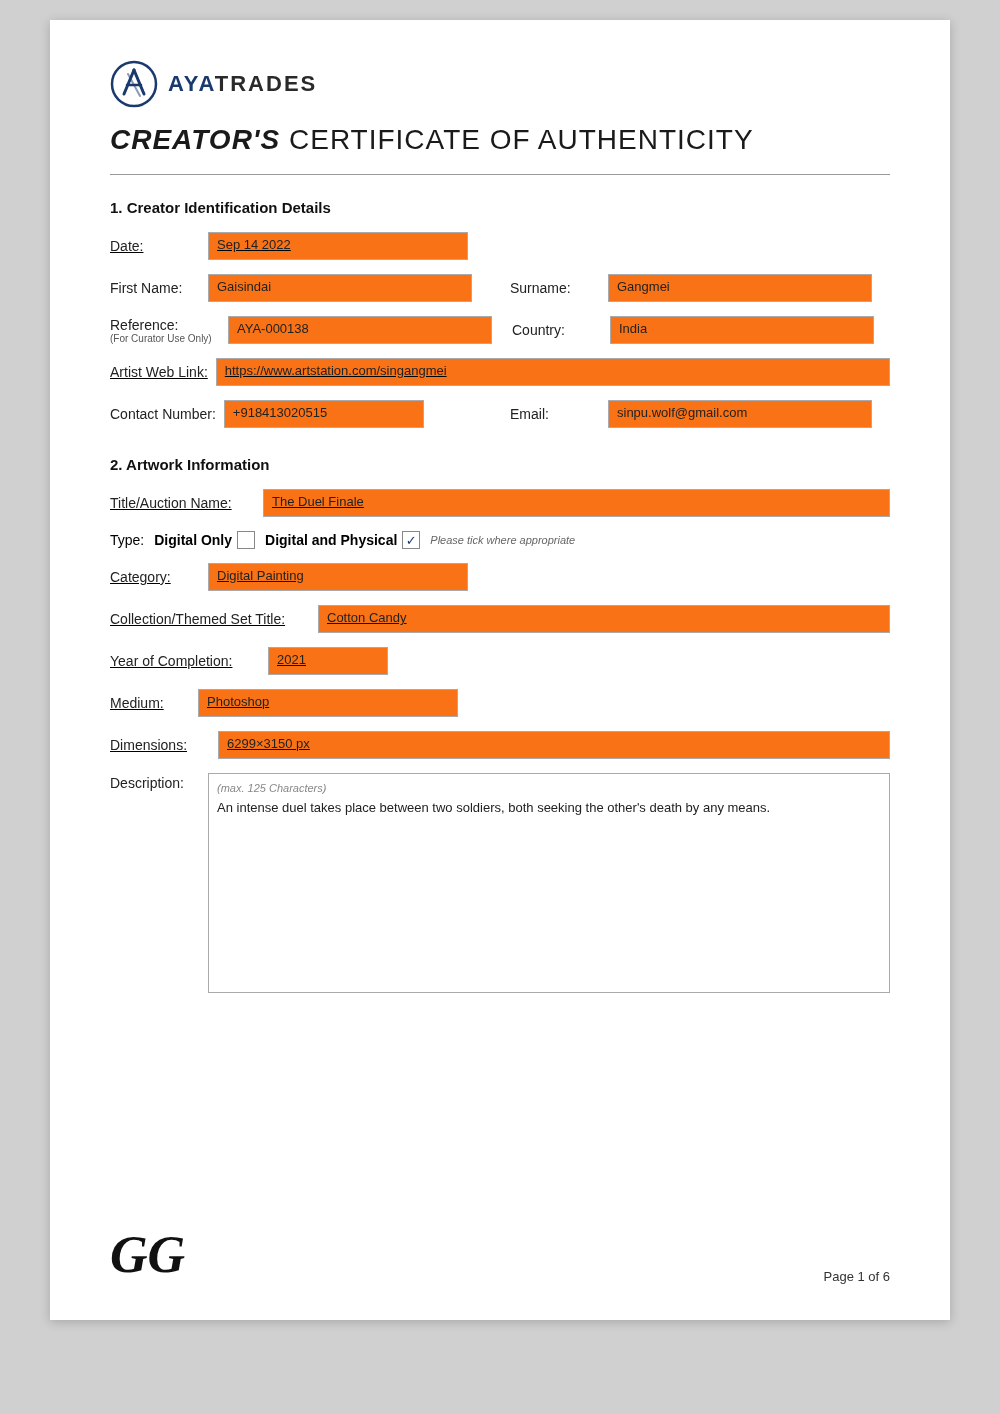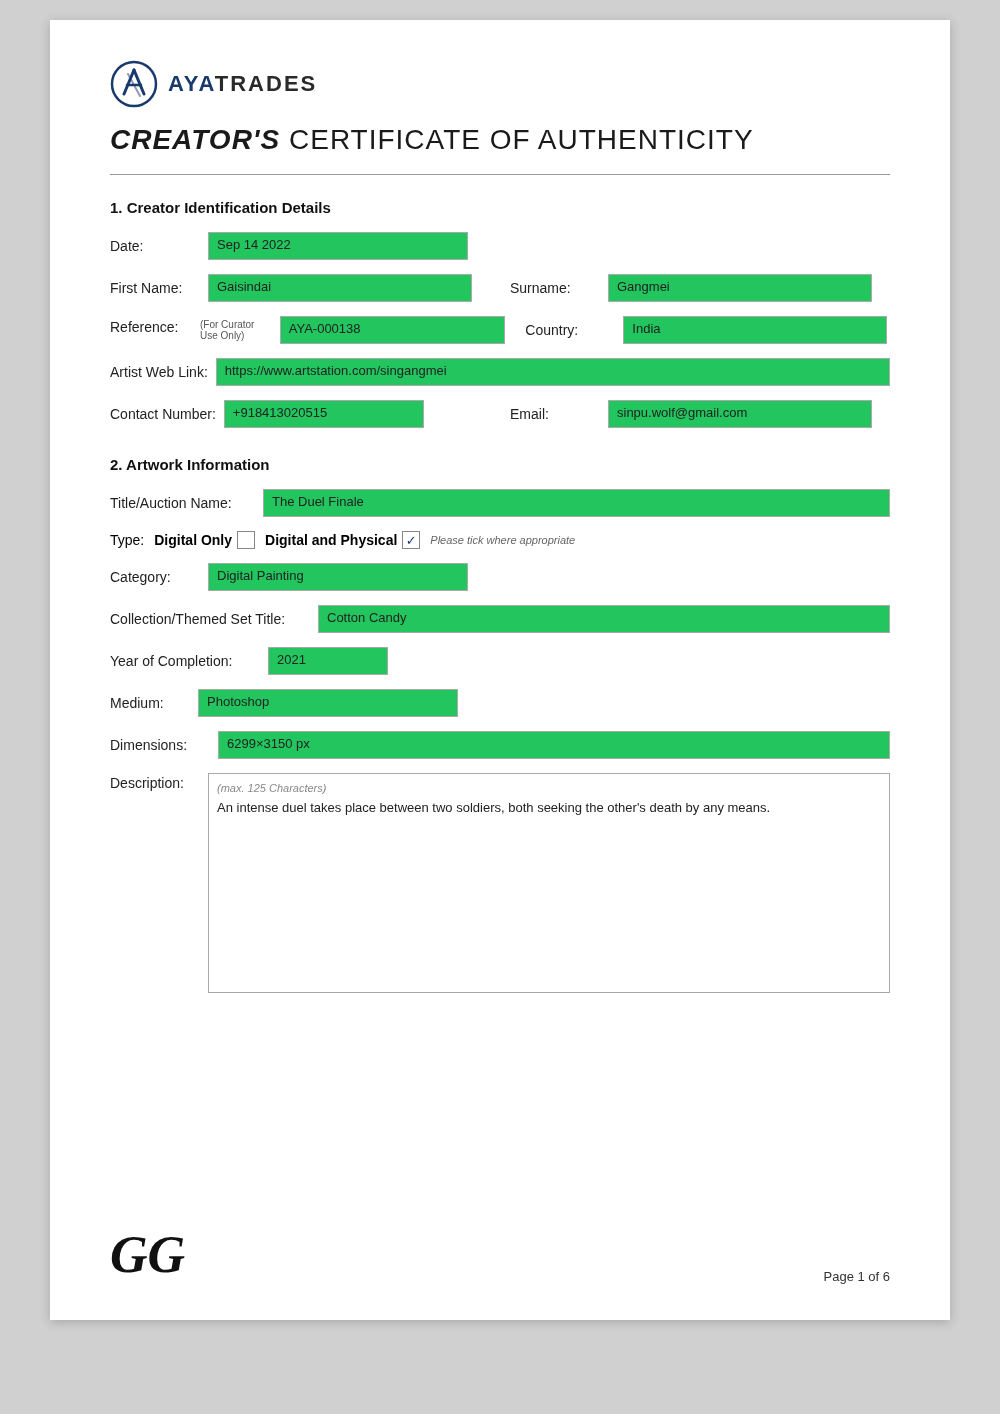--- a/index.html
+++ b/index.html
@@ -80,42 +80,43 @@
     }
     
     .form-section {
       margin-bottom: 28px;
     }
     .form-row {
       display: flex;
       align-items: center;
       margin-bottom: 14px;
       gap: 8px;
+      text-decoration: underline;
     }
     .field-label {
       font-size: 14px;
       color: #222;
       white-space: nowrap;
       min-width: 90px;
     }
     .field-label-small {
       font-size: 10px;
       color: #555;
     }
     .field-label-wrap {
       display: flex;
-      flex-direction: row;
+      flex-direction: column;
       min-width: 110px;
     }
     .input-box {
       border: 1px solid #aaa;
       padding: 4px 8px;
       font-size: 13px;
       color: #222;
-      background: #22c55e;
+      background: #f97316;
       height: 28px;
     }
     .input-wide {
       flex: 1;
     }
     .input-medium {
       width: 260px;
     }
     .input-short {
       width: 120px;

